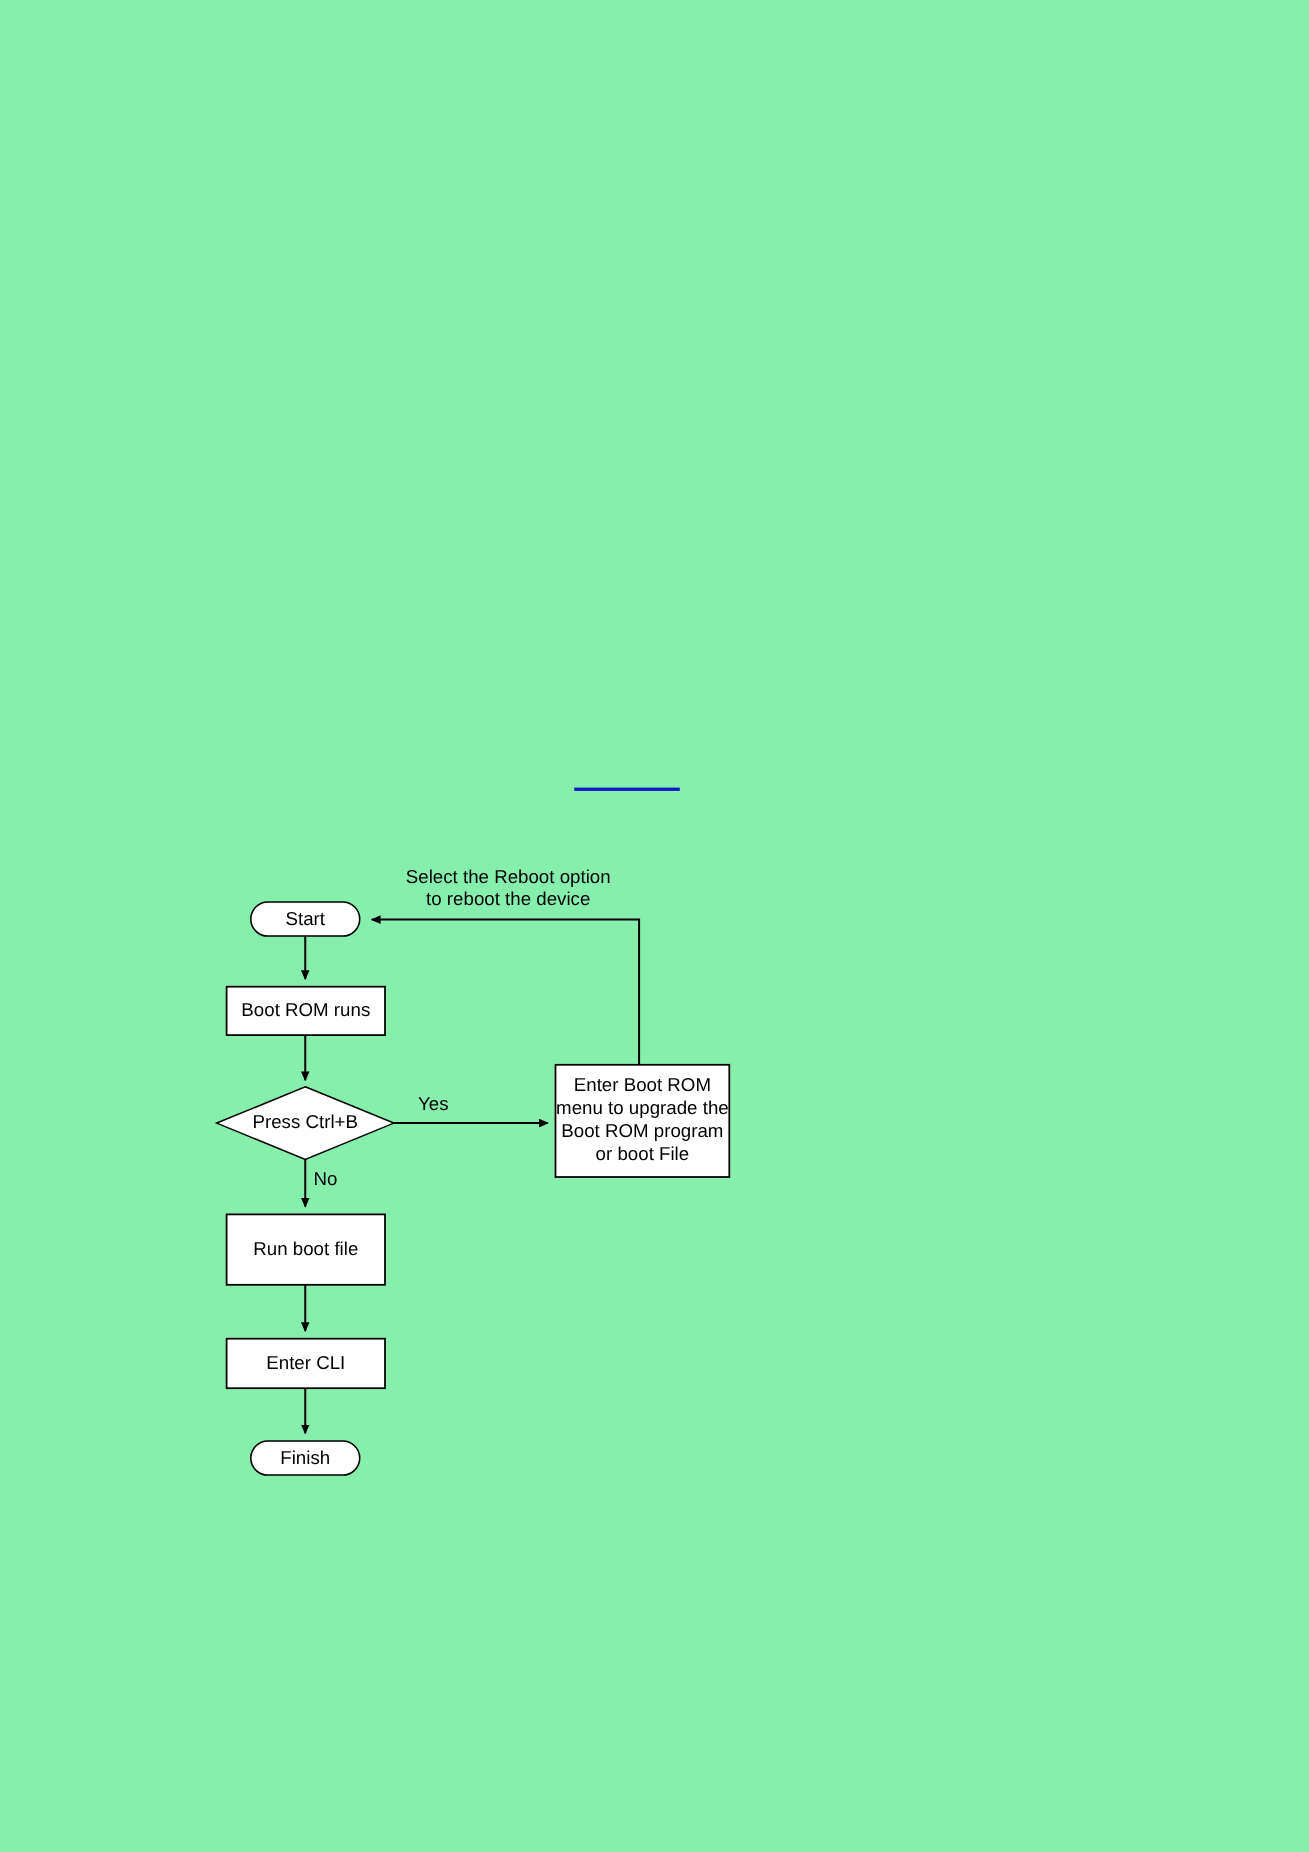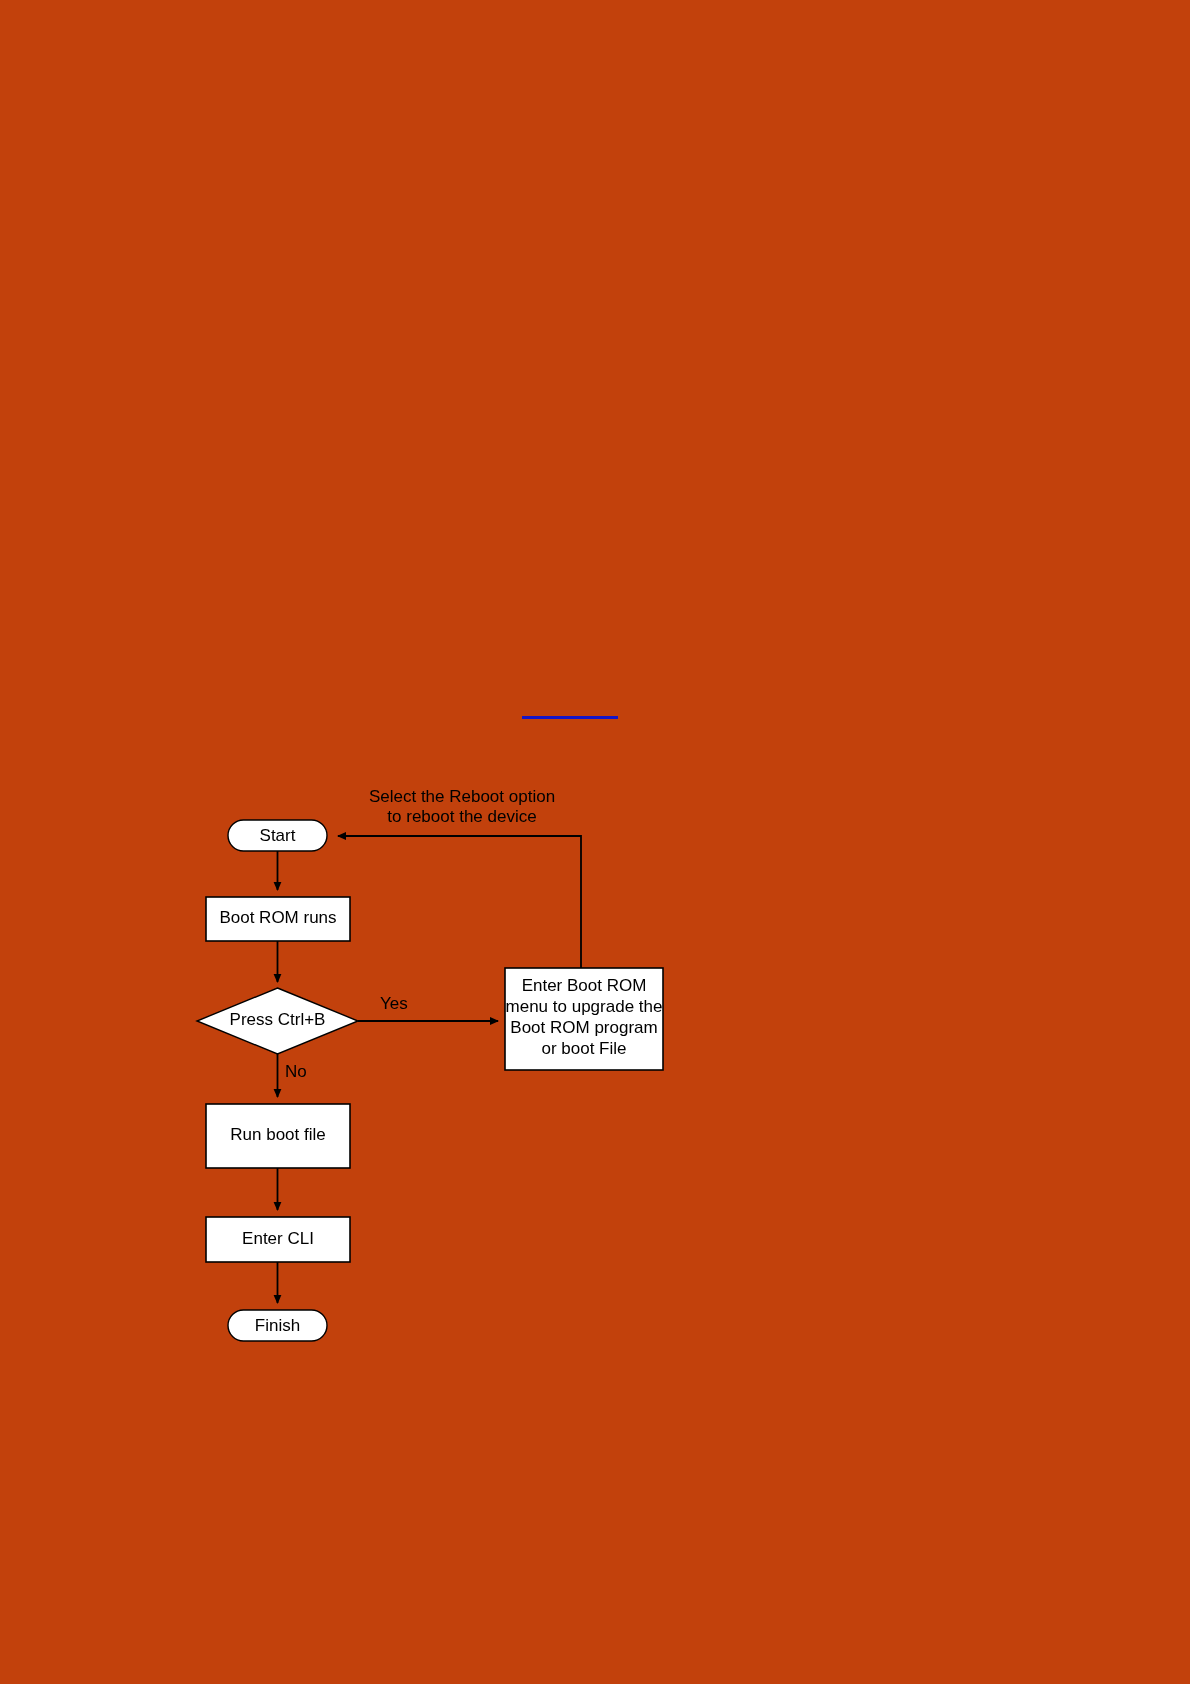--- a/index.html
+++ b/index.html
@@ -14,21 +14,21 @@
     position: relative;
     font-family: "Liberation Sans", sans-serif;
     color: #000000;
     overflow: hidden;
   }
 
   
   #page {
     position: absolute;
     inset: 0;
-    background: #c2410c;
+    background: #86efac;
   }
 
   
   .link-rule {
     position: absolute;
     left: 522px;
     top: 716px;
     width: 96px;
     height: 3px;
     background: #1414c8;

